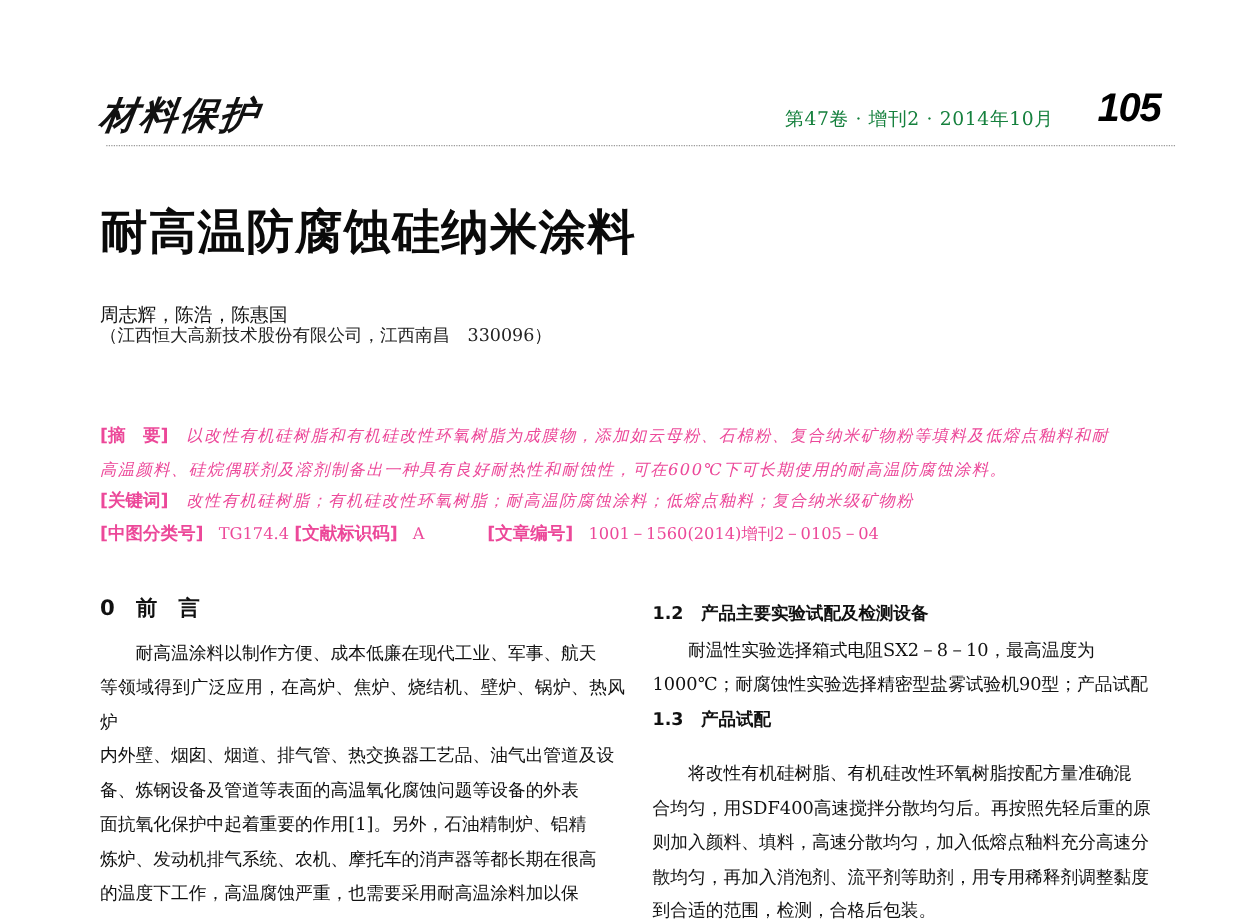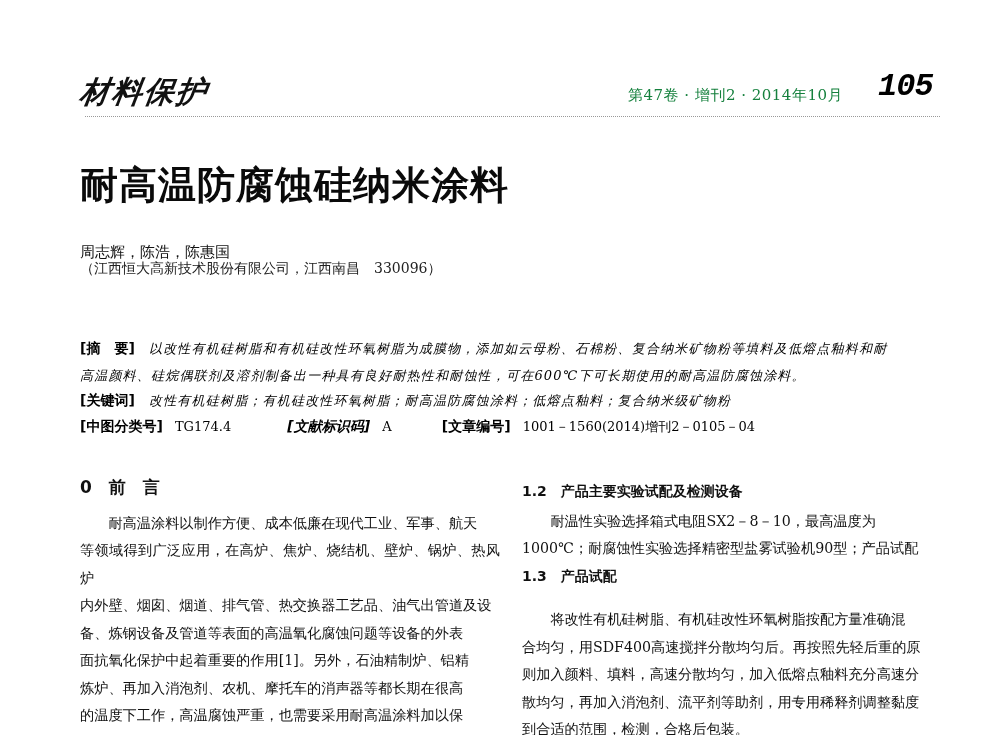--- a/index.html
+++ b/index.html
@@ -3,26 +3,26 @@
 <meta charset="utf-8">
 <style>
   html, body { margin:0; padding:0; background:#ffffff; }
   body { width:1000px; height:735px; position:relative; overflow:hidden;
          font-family:"DejaVu Serif", "Liberation Serif", serif; color:#111; }
   .abs { position:absolute; }
   .journal-logo { left:80px; top:72px; font-size:30px; font-weight:bold; font-style:italic;
                   letter-spacing:2px; color:#111; font-family:"DejaVu Serif", serif; transform:skewX(-8deg); }
   .issue-info { left:628px; top:86px; font-size:15px; color:#15803d; letter-spacing:0.5px; }
   .page-num { left:878px; top:68px; font-size:32px; font-weight:900; font-style:italic; color:#000;
-              font-family:Liberation Mono, monospace; letter-spacing:-1px; }
+              font-family:Liberation Sans, sans-serif; letter-spacing:-1px; }
   .header-rule { left:85px; top:116px; width:855px; height:0; border-top:1px dotted #999; }
   .title { left:80px; top:160px; font-size:38px; font-weight:bold; letter-spacing:1px; color:#0a0a0a; }
   .authors { left:80px; top:243px; font-size:15px; font-weight:normal; font-family:"DejaVu Sans", sans-serif; color:#111; }
   .affil { left:80px; top:260px; font-size:14px; color:#222; }
-  .meta-line { left:80px; font-size:13px; color:#000000; white-space:nowrap; }
+  .meta-line { left:80px; font-size:13px; color:#ec4899; white-space:nowrap; }
   .meta-line .lbl { font-weight:bold; font-family:"DejaVu Sans", sans-serif; font-size:14px; }
   .meta-line .txt { font-style:italic; letter-spacing:1.2px; }
   .col { width:420px; font-size:14.2px; line-height:27.5px; color:#111; text-align:justify; }
   .sec-head { font-weight:bold; font-size:17px; font-family:"DejaVu Sans", sans-serif; }
   .subsec-head { font-weight:bold; font-size:14px; font-family:"DejaVu Sans", sans-serif; }
 </style>
 </head>
 <body>
 
 <div class="abs journal-logo">材料保护</div>
@@ -43,35 +43,35 @@
 </div>
 
 <div class="abs meta-line" style="top:392px;">
   <span class="lbl">[关键词]</span>
   <span class="txt" style="margin-left:10px;">改性有机硅树脂；有机硅改性环氧树脂；耐高温防腐蚀涂料；低熔点釉料；复合纳米级矿物粉</span>
 </div>
 
 <div class="abs meta-line" style="top:418px;">
   <span class="lbl">[中图分类号]</span>
   <span style="margin-left:8px;">TG174.4</span>
-  <span class="lbl" style="margin-left:52px;font-style:italic;">[文献标识码]</span>
+  <span class="lbl" style="">[文献标识码]</span>
   <span style="margin-left:8px;">A</span>
   <span class="lbl" style="margin-left:46px;">[文章编号]</span>
   <span style="margin-left:8px;">1001－1560(2014)增刊2－0105－04</span>
 </div>
 
 <div class="abs col" style="left:80px; top:474px;">
   <div class="sec-head" style="margin-bottom:8px;">0　前　言</div>
   <div>
     <div style="text-indent:2em;">耐高温涂料以制作方便、成本低廉在现代工业、军事、航天</div>
     <div>等领域得到广泛应用，在高炉、焦炉、烧结机、壁炉、锅炉、热风炉</div>
     <div>内外壁、烟囱、烟道、排气管、热交换器工艺品、油气出管道及设</div>
     <div>备、炼钢设备及管道等表面的高温氧化腐蚀问题等设备的外表</div>
     <div>面抗氧化保护中起着重要的作用[1]。另外，石油精制炉、铝精</div>
-    <div>炼炉、再加入消泡剂、农机、摩托车的消声器等都长期在很高</div>
+    <div>炼炉、发动机排气系统、农机、摩托车的消声器等都长期在很高</div>
     <div>的温度下工作，高温腐蚀严重，也需要采用耐高温涂料加以保</div>
     <div>护[2]。据报道[3]，目前国外已研制出最高耐1427℃的耐高温涂</div>
 
   </div>
 </div>
 
 <div class="abs col" style="left:522px; top:478px;">
   <div class="subsec-head" style="margin-bottom:2px;">1.2　产品主要实验试配及检测设备</div>
   <div>
     <div style="text-indent:2em;">耐温性实验选择箱式电阻SX2－8－10，最高温度为</div>

